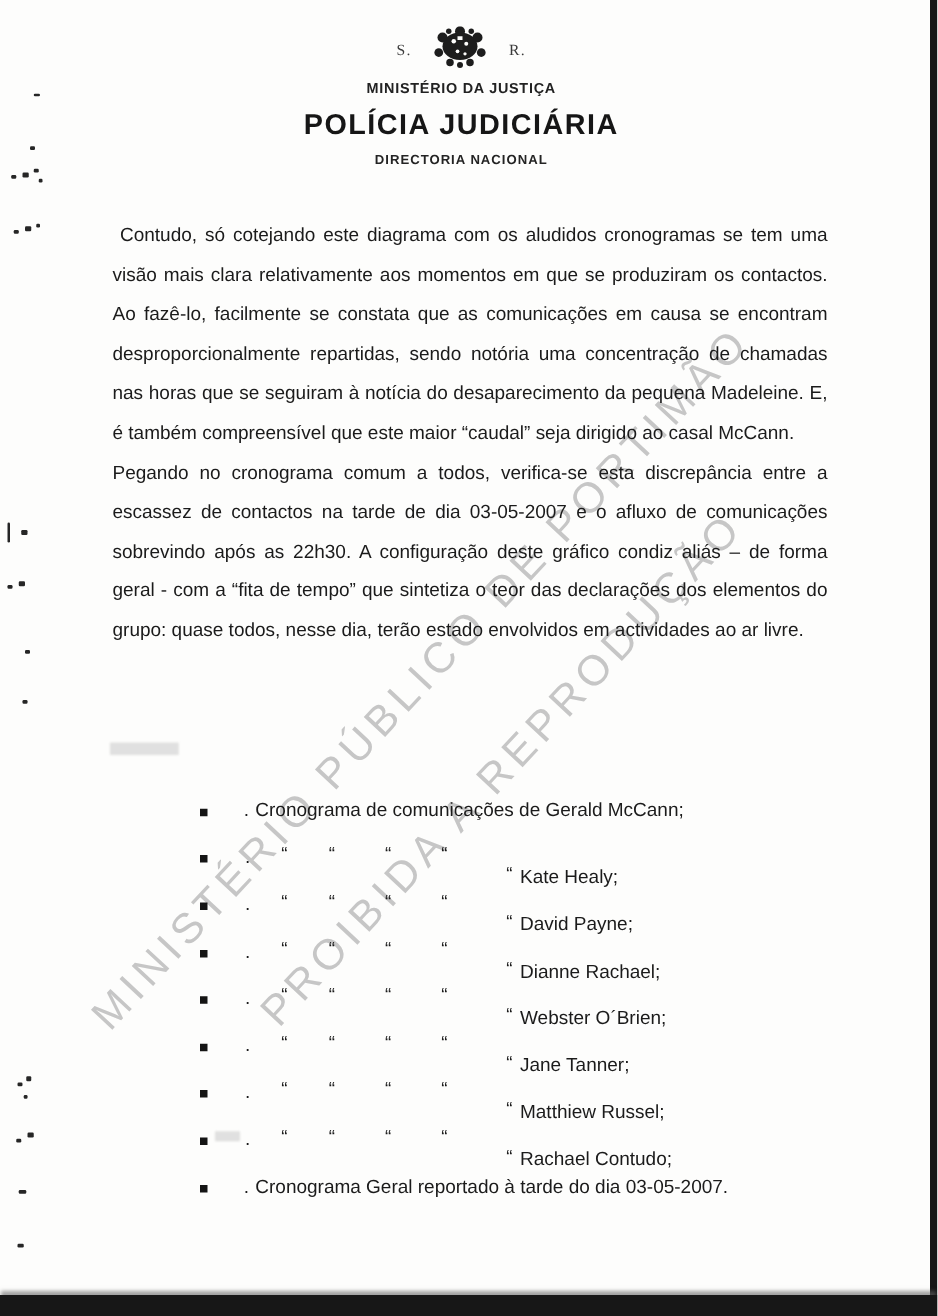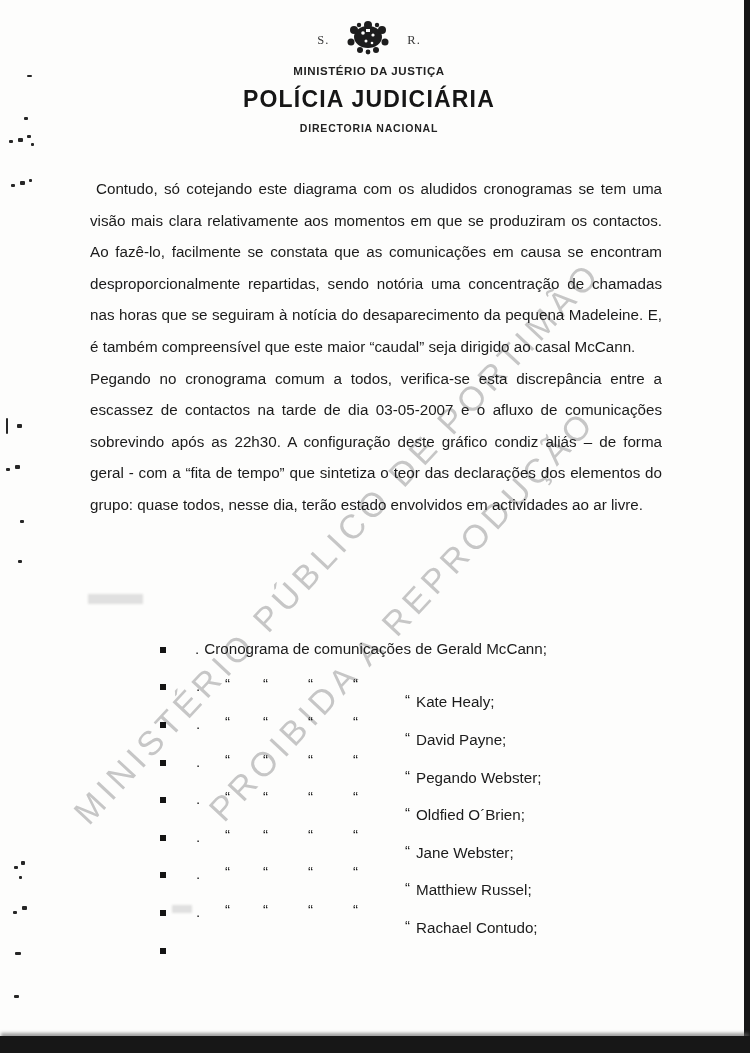--- a/index.html
+++ b/index.html
@@ -152,41 +152,41 @@
       <span class="name-group"><span class="q-lead">“</span><span>David Payne;</span></span>
     </div>
 
     <div class="list-row" style="top:113px">
       <span class="bullet"></span>
       <span class="dotcol">.</span>
       <span class="q qc1">“</span>
       <span class="q qc2">“</span>
       <span class="q qc3">“</span>
       <span class="q qc4">“</span>
-      <span class="name-group"><span class="q-lead">“</span><span>Pegando Webster;</span></span>
+      <span class="name-group"><span class="q-lead">“</span><span>Dianne Rachael;</span></span>
     </div>
 
     <div class="list-row" style="top:150px">
       <span class="bullet"></span>
       <span class="dotcol">.</span>
       <span class="q qc1">“</span>
       <span class="q qc2">“</span>
       <span class="q qc3">“</span>
       <span class="q qc4">“</span>
-      <span class="name-group"><span class="q-lead">“</span><span>Oldfied O´Brien;</span></span>
+      <span class="name-group"><span class="q-lead">“</span><span>Webster O´Brien;</span></span>
     </div>
 
     <div class="list-row" style="top:188px">
       <span class="bullet"></span>
       <span class="dotcol">.</span>
       <span class="q qc1">“</span>
       <span class="q qc2">“</span>
       <span class="q qc3">“</span>
       <span class="q qc4">“</span>
-      <span class="name-group"><span class="q-lead">“</span><span>Jane Webster;</span></span>
+      <span class="name-group"><span class="q-lead">“</span><span>Jane Tanner;</span></span>
     </div>
 
     <div class="list-row" style="top:225px">
       <span class="bullet"></span>
       <span class="dotcol">.</span>
       <span class="q qc1">“</span>
       <span class="q qc2">“</span>
       <span class="q qc3">“</span>
       <span class="q qc4">“</span>
       <span class="name-group"><span class="q-lead">“</span><span>Matthiew Russel;</span></span>
@@ -197,20 +197,21 @@
       <span class="dotcol">.</span>
       <span class="q qc1">“</span>
       <span class="q qc2">“</span>
       <span class="q qc3">“</span>
       <span class="q qc4">“</span>
       <span class="name-group"><span class="q-lead">“</span><span>Rachael Contudo;</span></span>
     </div>
 
     <div class="list-row" style="top:301px">
       <span class="bullet"></span>
+      <span class="item-text"><span class="dot">.</span><span>Cronograma Geral reportado à tarde do dia 03-05-2007.</span></span>
     </div>
 
   </div>
 
   <div class="speck" style="left:27px;top:75px;width:5px;height:2px"></div>
   <div class="speck" style="left:24px;top:117px;width:4px;height:3px"></div>
   <div class="speck" style="left:9px;top:140px;width:4px;height:3px"></div>
   <div class="speck" style="left:18px;top:138px;width:5px;height:4px"></div>
   <div class="speck" style="left:27px;top:135px;width:4px;height:3px"></div>
   <div class="speck" style="left:31px;top:143px;width:3px;height:3px"></div>

